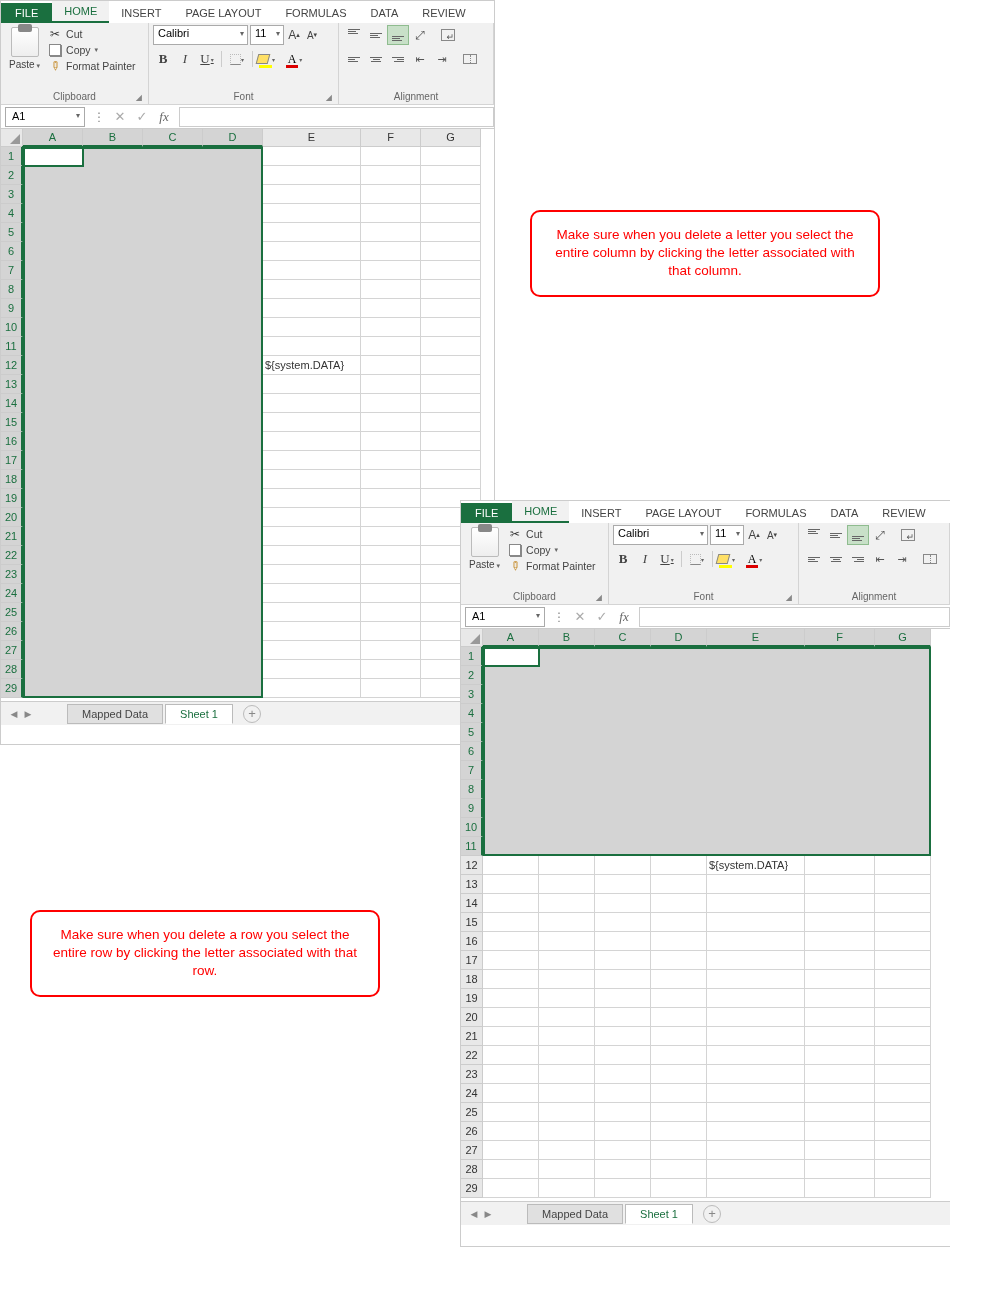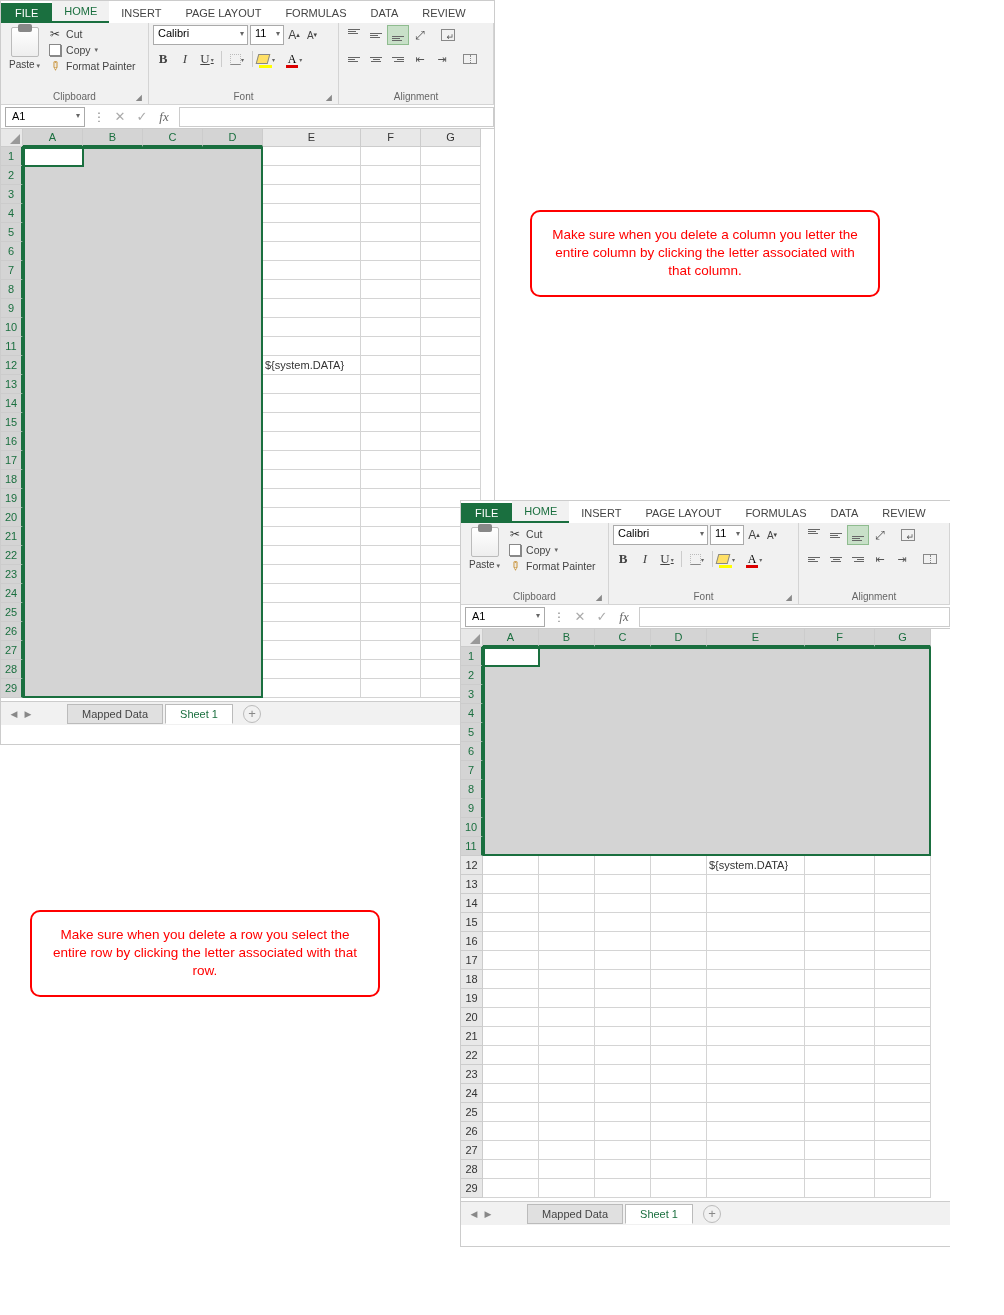--- a/index.html
+++ b/index.html
@@ -1041,14 +1041,14 @@
   <div class="sheettabs">
     <div class="navbtn">◀</div>
     <div class="navbtn">▶</div>
     <div style="width:30px"></div>
     <div class="sheettab">Mapped Data</div>
     <div class="sheettab active">Sheet 1</div>
     <div class="addsheet">+</div>
   </div>
 </div>
 
-<div class="callout callout1">Make sure when you delete a column you letter the entire column by clicking the letter associated with that column.</div>
+<div class="callout callout1">Make sure when you delete a letter you select the entire column by clicking the letter associated with that column.</div>
 <div class="callout callout2">Make sure when you delete a row you select the entire row by clicking the letter associated with that row.</div>
 
 </body></html>

